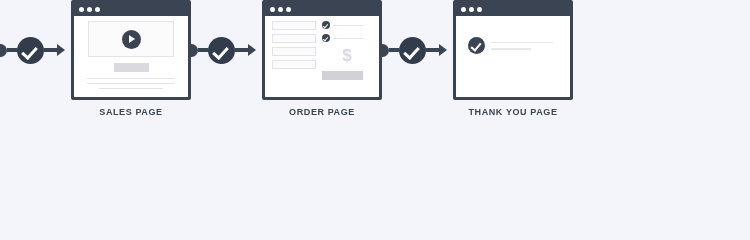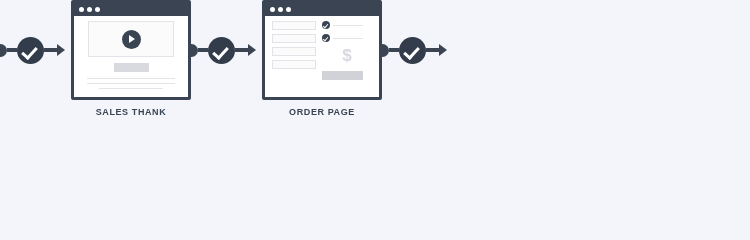--- a/index.html
+++ b/index.html
@@ -339,21 +339,21 @@
           <span class="play-circle">
             <span class="play-tri"></span>
           </span>
         </div>
         <div class="sa-head"></div>
         <div class="sa-line" style="width:88px;"></div>
         <div class="sa-line" style="width:88px;"></div>
         <div class="sa-line" style="width:64px;"></div>
       </div>
     </div>
-    <div class="caption">SALES THANK</div>
+    <div class="caption">SALES PAGE</div>
   </div>
 
   <div class="connector">
     <span class="conn-dot"></span>
     <span class="conn-bar"></span>
     <span class="conn-check"></span>
     <span class="conn-arrow">
       <span class="arrow-shaft"></span>
       <span class="arrow-head"></span>
     </span>
@@ -395,14 +395,33 @@
   <div class="connector">
     <span class="conn-dot"></span>
     <span class="conn-bar"></span>
     <span class="conn-check"></span>
     <span class="conn-arrow">
       <span class="arrow-shaft"></span>
       <span class="arrow-head"></span>
     </span>
   </div>
 
+  <div class="step" style="margin-left:6px;">
+    <div class="window">
+      <div class="titlebar">
+        <span class="dot"></span>
+        <span class="dot"></span>
+        <span class="dot"></span>
+      </div>
+      <div class="viewport" style="padding:0 8px 6px 8px;">
+        <div class="ty-row">
+          <span class="tick-lg"></span>
+          <span class="ty-lines">
+            <span class="ty-line" style="width:62px;"></span>
+            <span class="ty-line" style="width:40px;"></span>
+          </span>
+        </div>
+      </div>
+    </div>
+    <div class="caption">THANK YOU PAGE</div>
+  </div>
 
 </div>
 
 </body></html>

